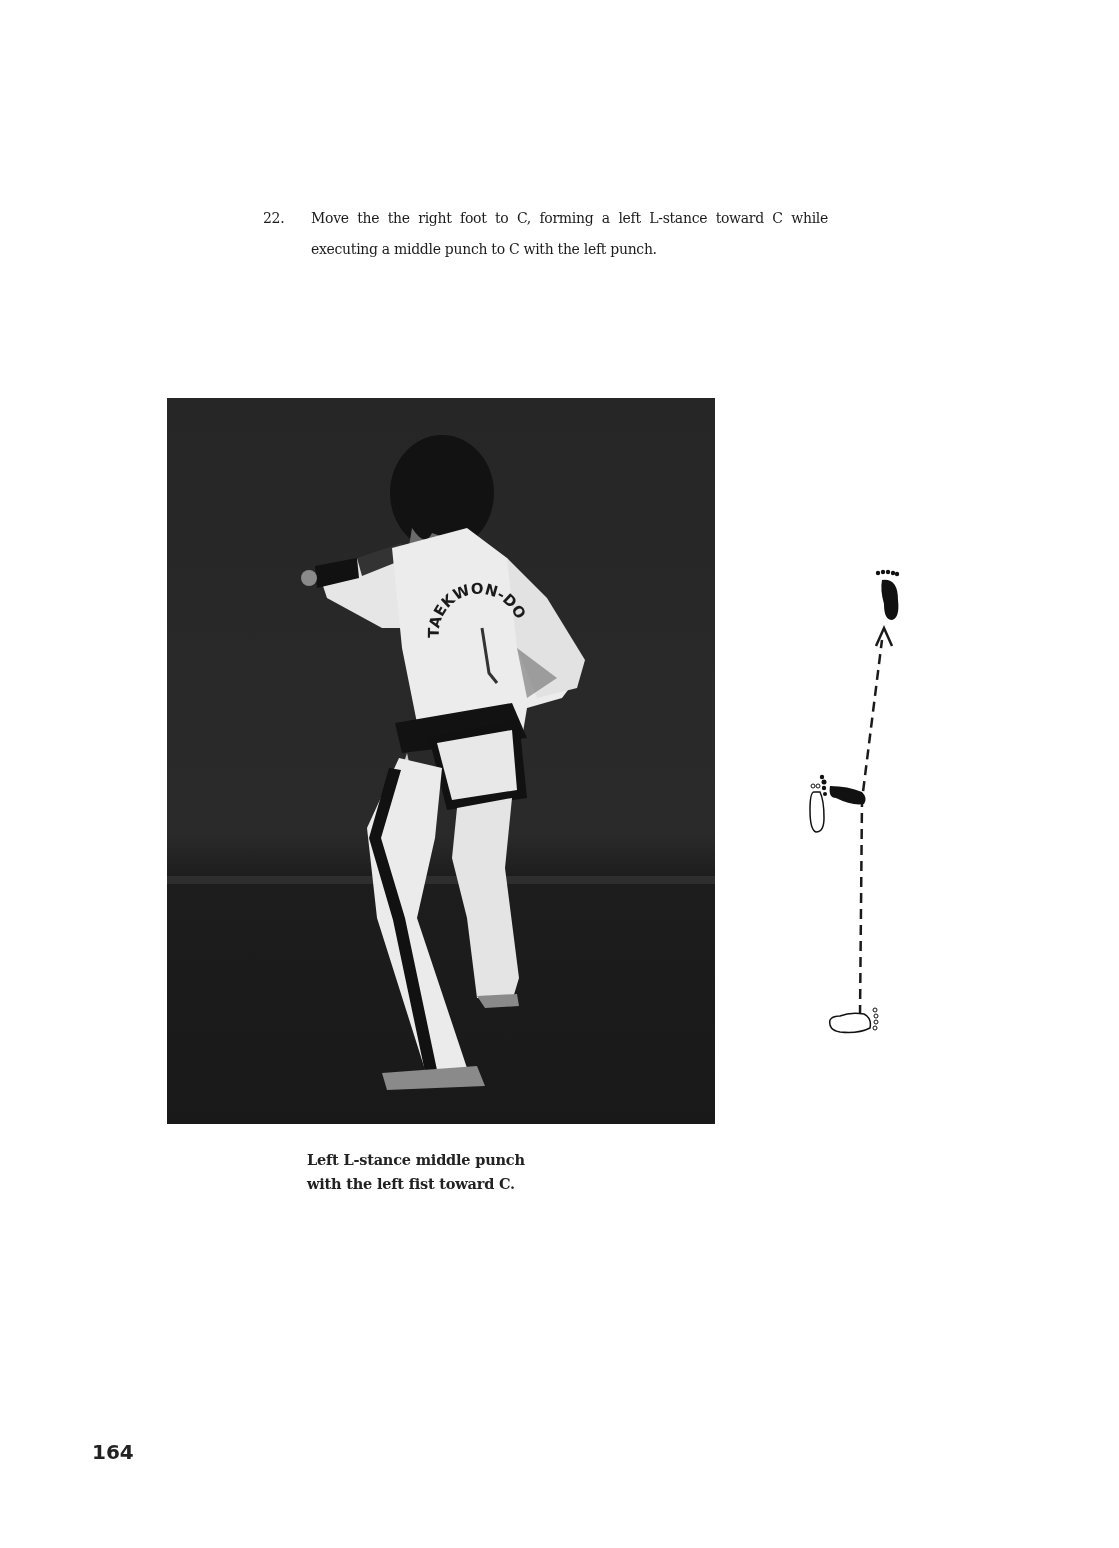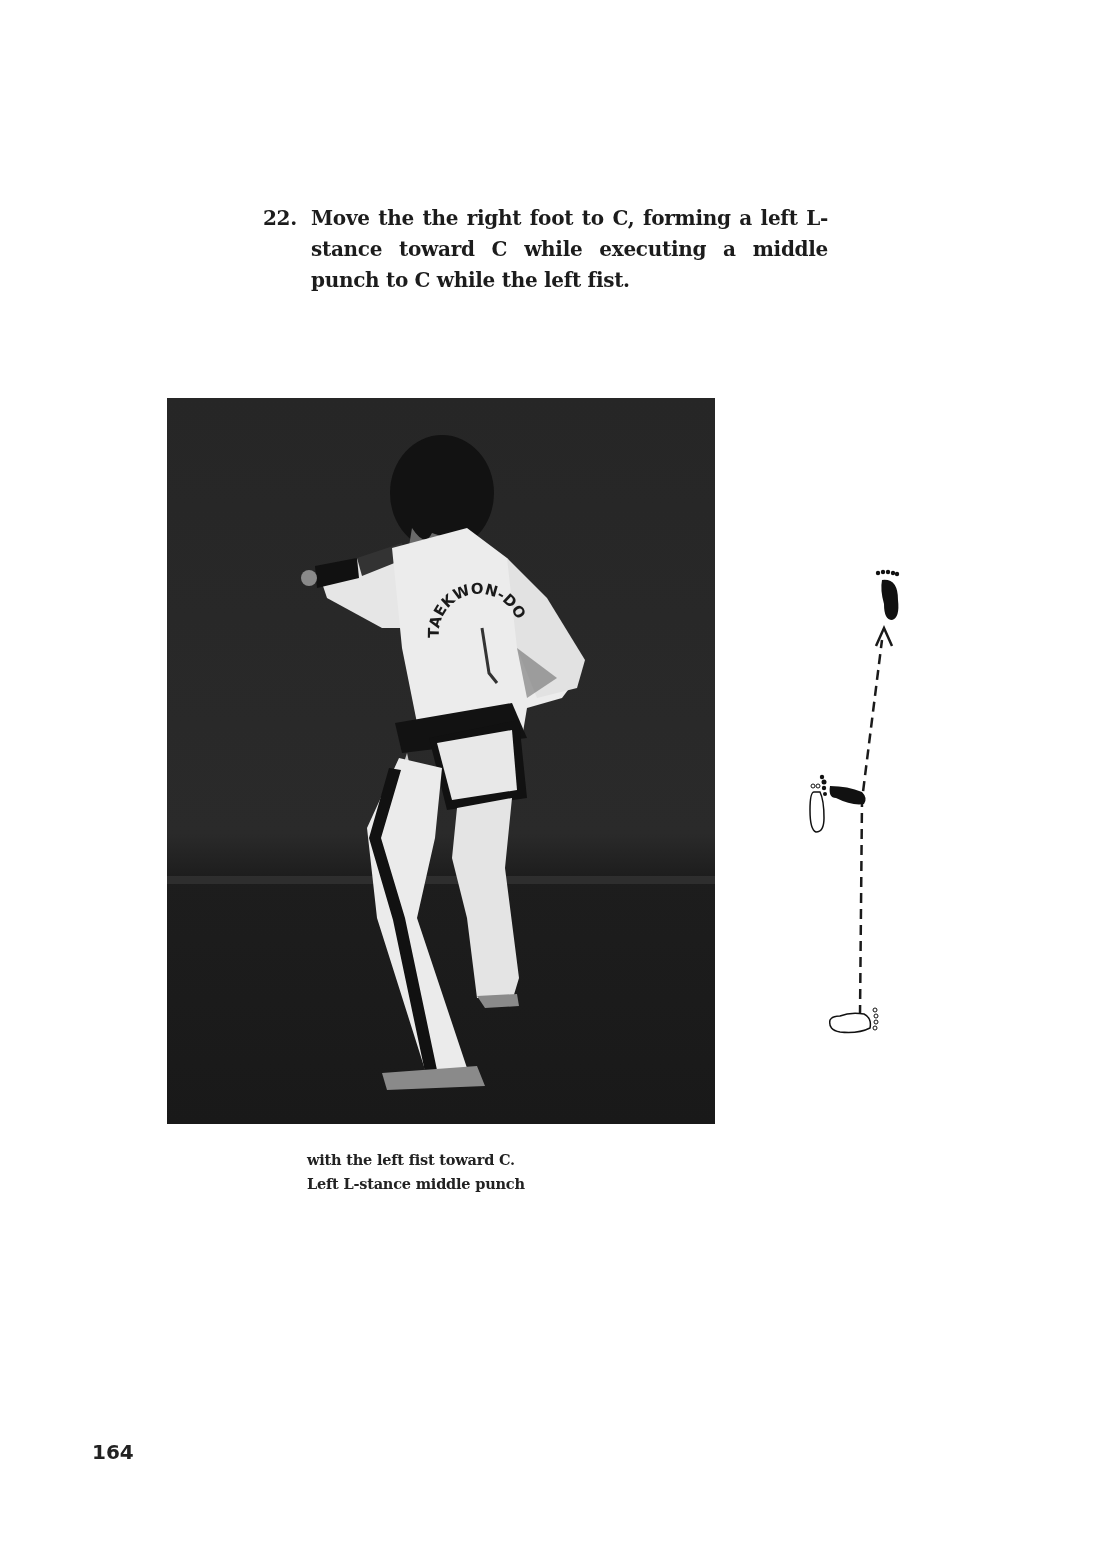--- a/index.html
+++ b/index.html
@@ -14,22 +14,22 @@
       overflow: hidden;
       font-family: "DejaVu Serif", "Liberation Serif", serif;
       color: #1a1a1a;
     }
     .step {
       position: absolute;
       left: 263px;
       top: 203px;
       width: 565px;
       font-family: "DejaVu Serif", serif;
-      font-weight: bold;
-      font-size: 20px;
+      font-weight: normal;
+      font-size: 14px;
       line-height: 31px;
       letter-spacing: -0.3px;
       color: #1c1c1c;
     }
     .step .num {
       position: absolute;
       left: 0;
       top: 0;
     }
     .step .body {
@@ -79,21 +79,21 @@
       font-weight: bold;
       font-size: 20px;
       color: #222;
     }
   </style>
 </head>
 <body>
 
 <div class="step">
   <span class="num">22.</span>
-  <div class="body">Move the the right foot to C, forming a left L-stance toward C while executing a middle punch to C while the left fist.</div>
+  <div class="body">Move the the right foot to C, forming a left L-stance toward C while executing a middle punch to C with the left punch.</div>
 </div>
 
 <div class="photo">
   <svg viewBox="0 0 548 726" xmlns="http://www.w3.org/2000/svg" preserveAspectRatio="none">
     <defs>
       <linearGradient id="bg" x1="0" y1="0" x2="0" y2="1">
         <stop offset="0" stop-color="#262626"></stop>
         <stop offset="0.6" stop-color="#2a2a2a"></stop>
         <stop offset="0.66" stop-color="#1d1d1d"></stop>
         <stop offset="1" stop-color="#191919"></stop>
@@ -135,22 +135,22 @@
     <path d="M222 370 L234 372 L214 440 L238 520 L270 672 L258 674 L226 522 L202 440 Z" fill="#111"></path>
 
     <path d="M215 675 L310 668 L318 688 L220 692 Z" fill="#8a8a8a"></path>
 
     <path d="M290 410 L345 400 L338 470 L352 580 L346 600 L310 600 L300 520 L285 460 Z" fill="#e4e4e4"></path>
     <path d="M310 598 L350 596 L352 608 L318 610 Z" fill="#8a8a8a"></path>
   </svg>
 </div>
 
 <div class="caption">
+  <div>Left L-stance middle punch</div>
   <div>with the left fist toward C.</div>
-  <div>Left L-stance middle punch</div>
 </div>
 
 <div class="footwork">
   <svg width="120" height="480" viewBox="0 0 120 480" xmlns="http://www.w3.org/2000/svg">
 
     <path d="M60 455 L62 240 L82 80" stroke="#1a1a1a" stroke-width="2.5" stroke-dasharray="10,6" fill="none"></path>
 
     <g>
       <path d="M76 86 L84 68 L92 86" stroke="#1a1a1a" stroke-width="2.5" fill="none"></path>
     </g>

